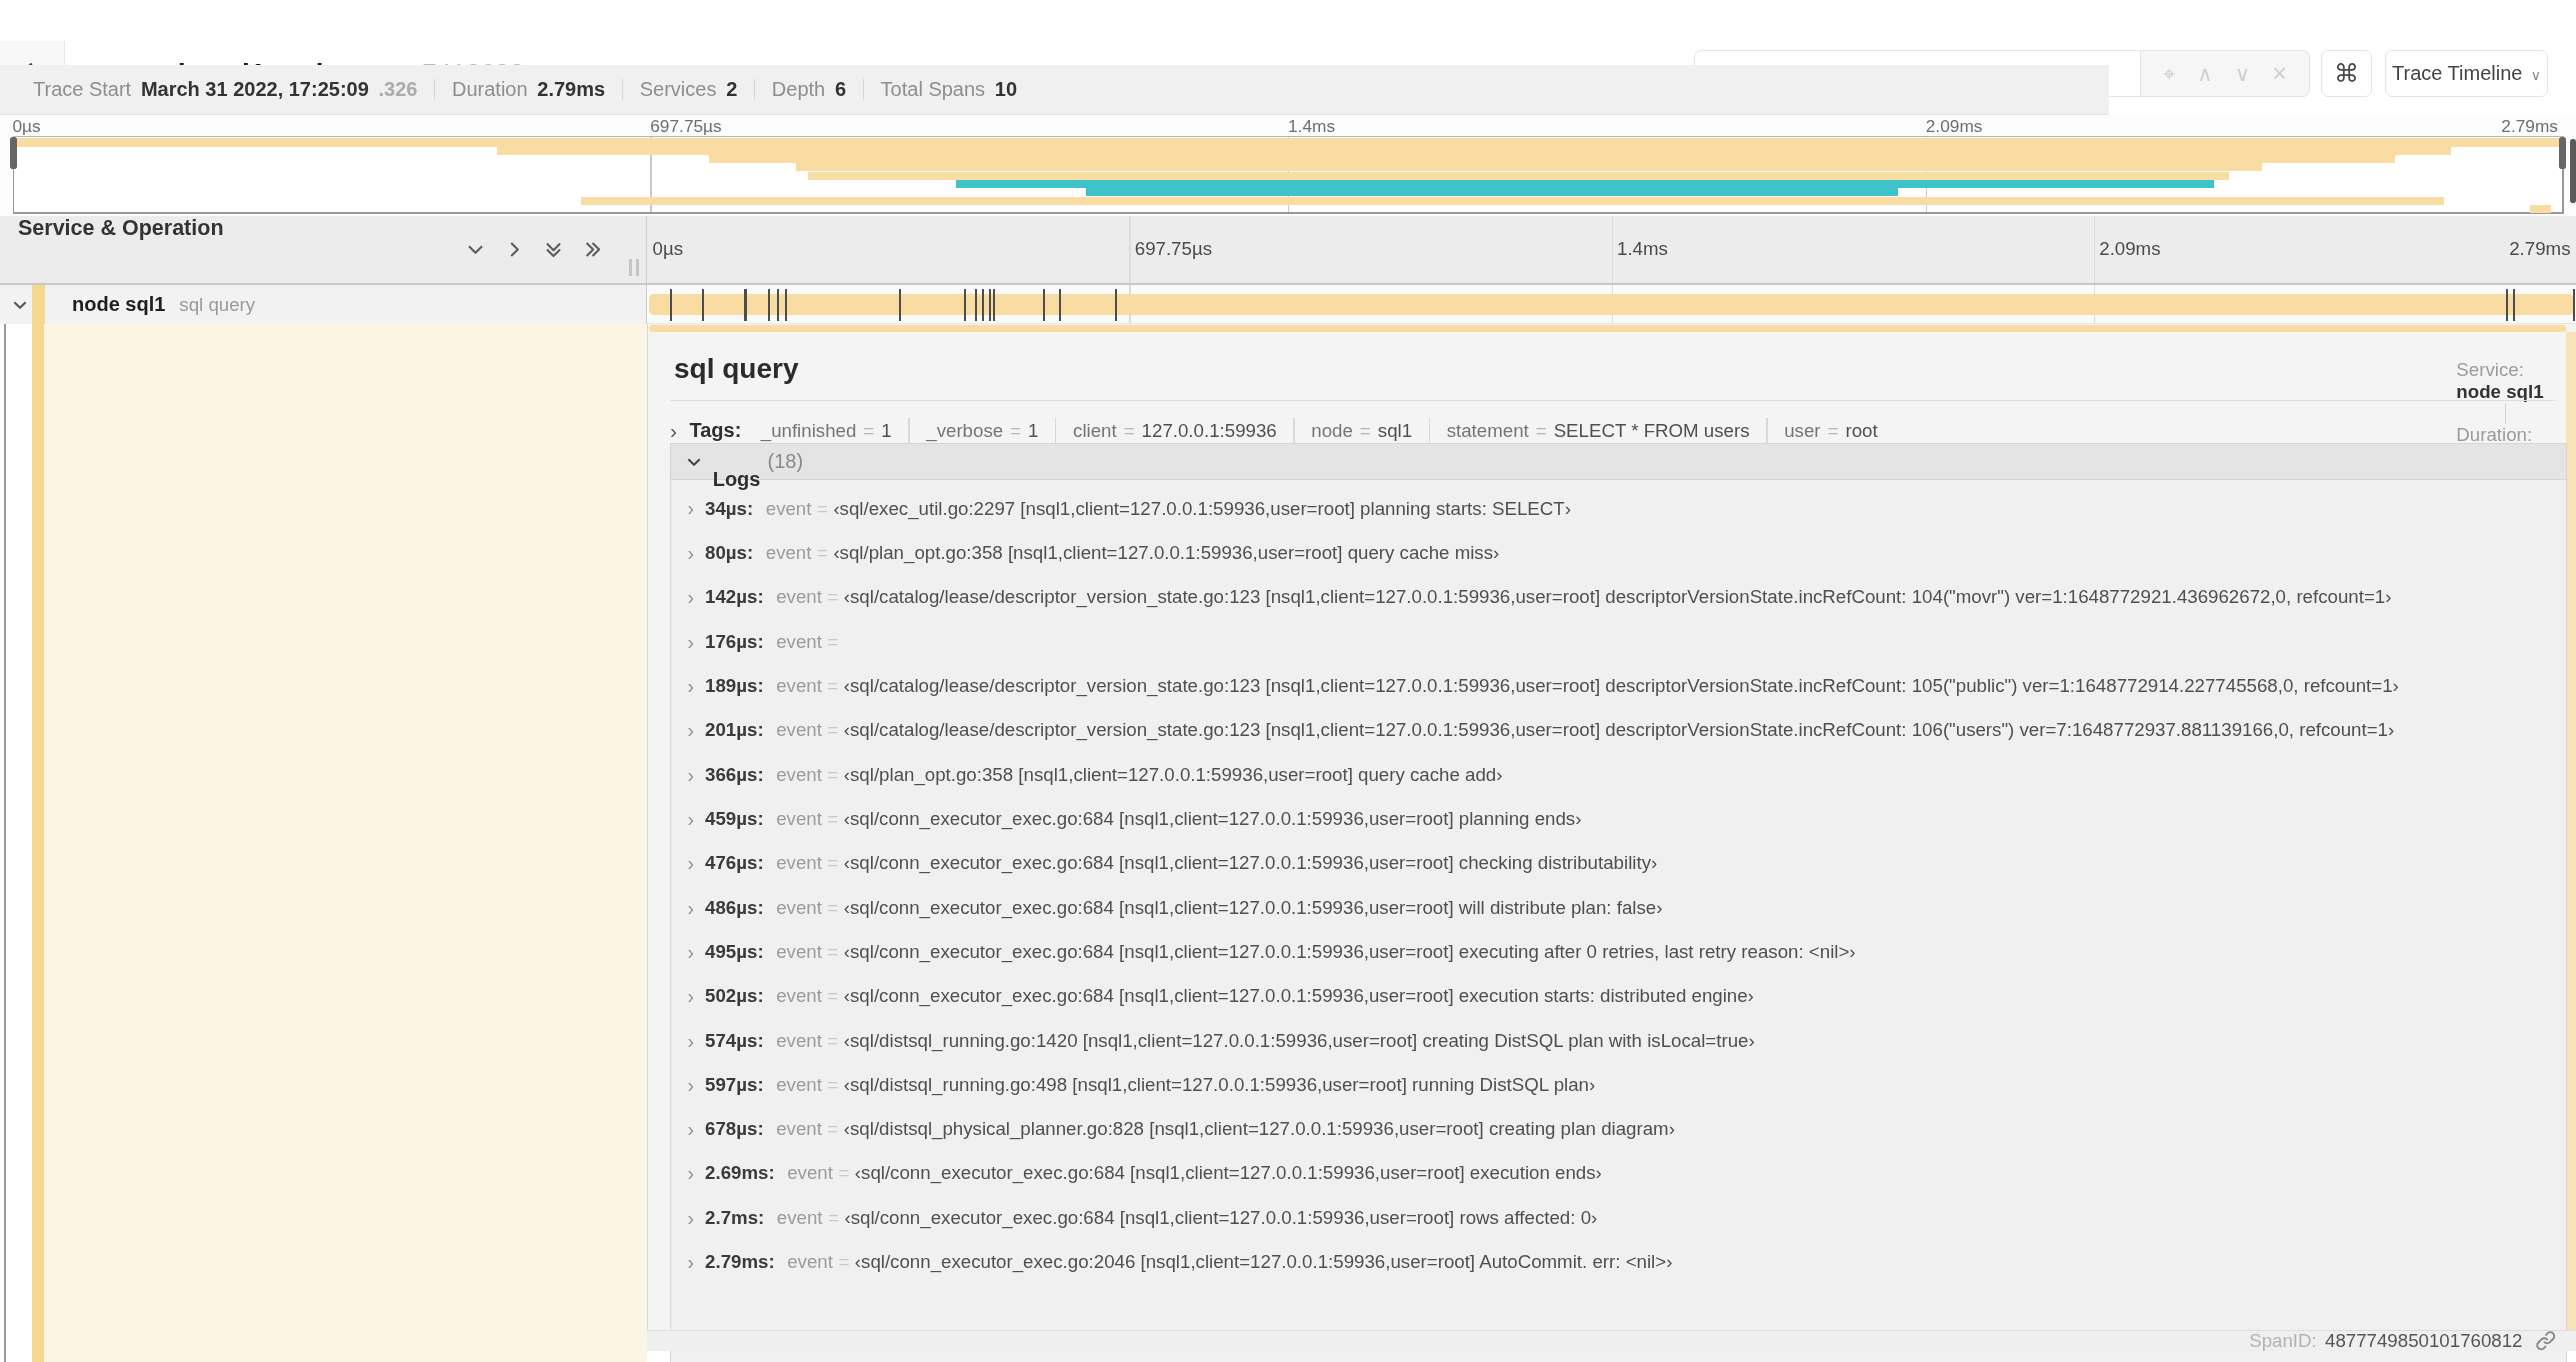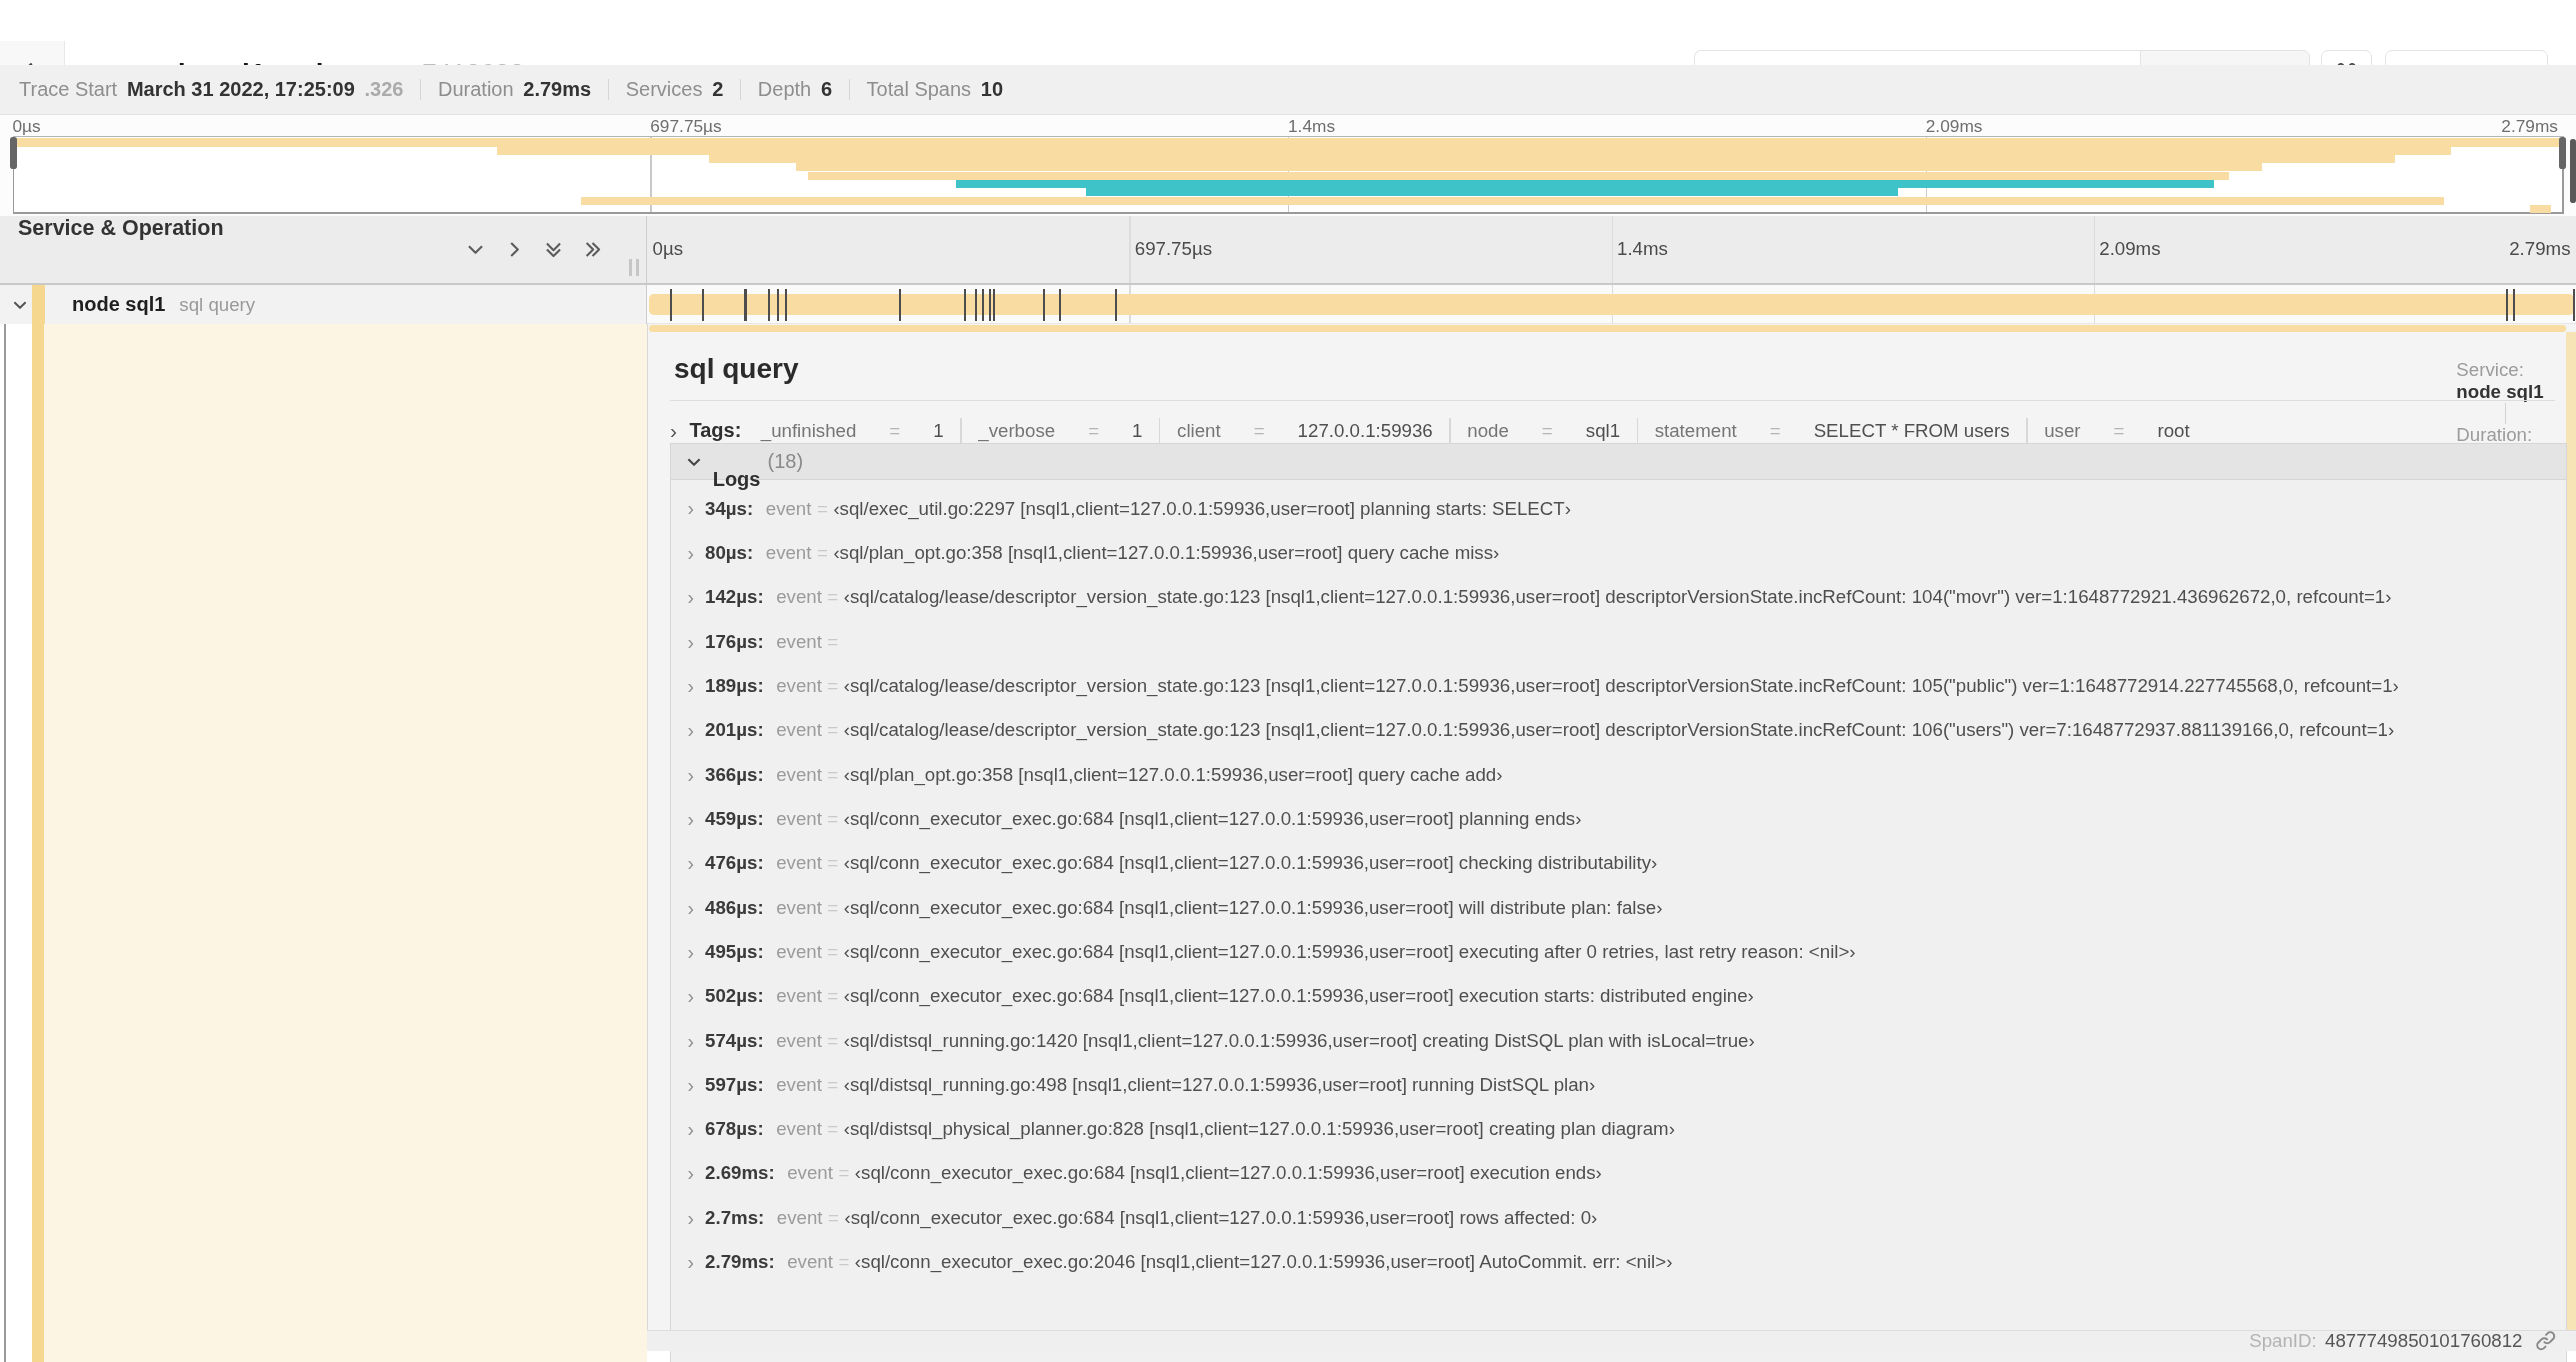--- a/index.html
+++ b/index.html
@@ -31,22 +31,22 @@
   .find-controls .fc-x { font-size:25px; }
   .kbd-btn { position:absolute; left:2321px; top:9px; width:51px; height:47px; border:1.4px solid #e4e4e4;
     border-radius:7px; background:#fff; display:flex; align-items:center; justify-content:center;
     font-size:25px; color:#4a4a4a; cursor:pointer; }
   .view-btn { position:absolute; left:2385px; top:9px; width:163px; height:47px; border:1.4px solid #e4e4e4;
     border-radius:7px; background:#fff; display:flex; align-items:center; justify-content:center;
     font-size:20px; color:#444; cursor:pointer; gap:8.3px; }
   .view-btn .caret { font-size:14px; color:#888; margin-top:2.8px; }
 
   
-  .info-bar { position:absolute; left:0; top:65px; width:2576px; height:50px; background:#f0f0f0;
-    border-bottom:1.4px solid #e2e2e2; display:flex; align-items:center; padding-left:19px; font-size:20px; }
+  .info-bar { position:absolute; left:0; top:65px; width:2109px; height:50px; background:#f0f0f0;
+    border-bottom:1.4px solid #e2e2e2; display:flex; align-items:center; padding-left:33px; font-size:20px; }
   .info-item { display:flex; align-items:baseline; gap:9.7px; white-space:nowrap; }
   .ti-label { color:#8e8e8e; }
   .ti-value { color:#333; font-weight:bold; }
   .ti-suffix { color:#ababab; font-weight:bold; }
   .info-sep { width:1.4px; height:21px; background:#d6d6d6; margin:0 16.6px; align-self:center; }
 
   
   .minimap { position:absolute; left:0; top:115px; width:2576px; height:101px; background:#fcfcfc; }
   .mm-ticks { position:absolute; left:12.5px; top:1.4px; width:2551px; height:19.4px; font-size:17.3px; color:#6e6e6e; }
   .mm-ticks .tick { position:absolute; top:0; white-space:nowrap; }
@@ -98,21 +98,21 @@
   .sd-title { position:absolute; left:26px; top:29px; font-size:28px; font-weight:600; color:#2b2b2b; }
   .sd-meta { position:absolute; right:21px; top:35px; display:flex; align-items:baseline; font-size:18.7px;flex-direction:column; }
   .sd-meta .m-label { color:#9b9b9b; margin-right:8.3px; }
   .sd-meta .m-value { color:#333; font-weight:bold; }
   .sd-meta .m-sep { width:1.4px; height:21px; background:#d2d2d2; margin:0 15.2px; align-self:center; }
   .sd-divider { position:absolute; left:22px; right:21px; top:76px; height:1.4px; background:#ddd; }
 
   .tags-row { position:absolute; left:22px; top:89px; height:35px; display:flex; align-items:center; cursor:pointer; }
   .tags-chevron { font-size:21px; color:#555; margin-right:12.5px; }
   .tags-label { font-size:20px; font-weight:bold; color:#2f2f2f; margin-right:19.4px; }
-  .tag-item { display:flex; align-items:center; font-size:18.7px; white-space:nowrap;gap:26px; }
+  .tag-item { display:flex; align-items:center; font-size:18.7px; white-space:nowrap; }
   .tag-key { color:#757575; }
   .tag-eq { color:#b5b5b5; margin:0 7px; }
   .tag-val { color:#4f4f4f; }
   .tag-sep { width:1.4px; height:25px; background:#d8d8d8; margin:0 16.6px; align-self:center; }
 
   .logs-block { position:absolute; left:22px; top:119px; width:1897px; height:1199px;
     border:1.4px solid #d6d6d6; background:#f0f0f0; }
   .logs-header { height:36px; background:#e4e4e4; border-bottom:1.4px solid #d6d6d6;
     display:flex; align-items:center; cursor:pointer; }
   .logs-header svg { width:18px; height:18px; color:#444; margin-left:14px; }

